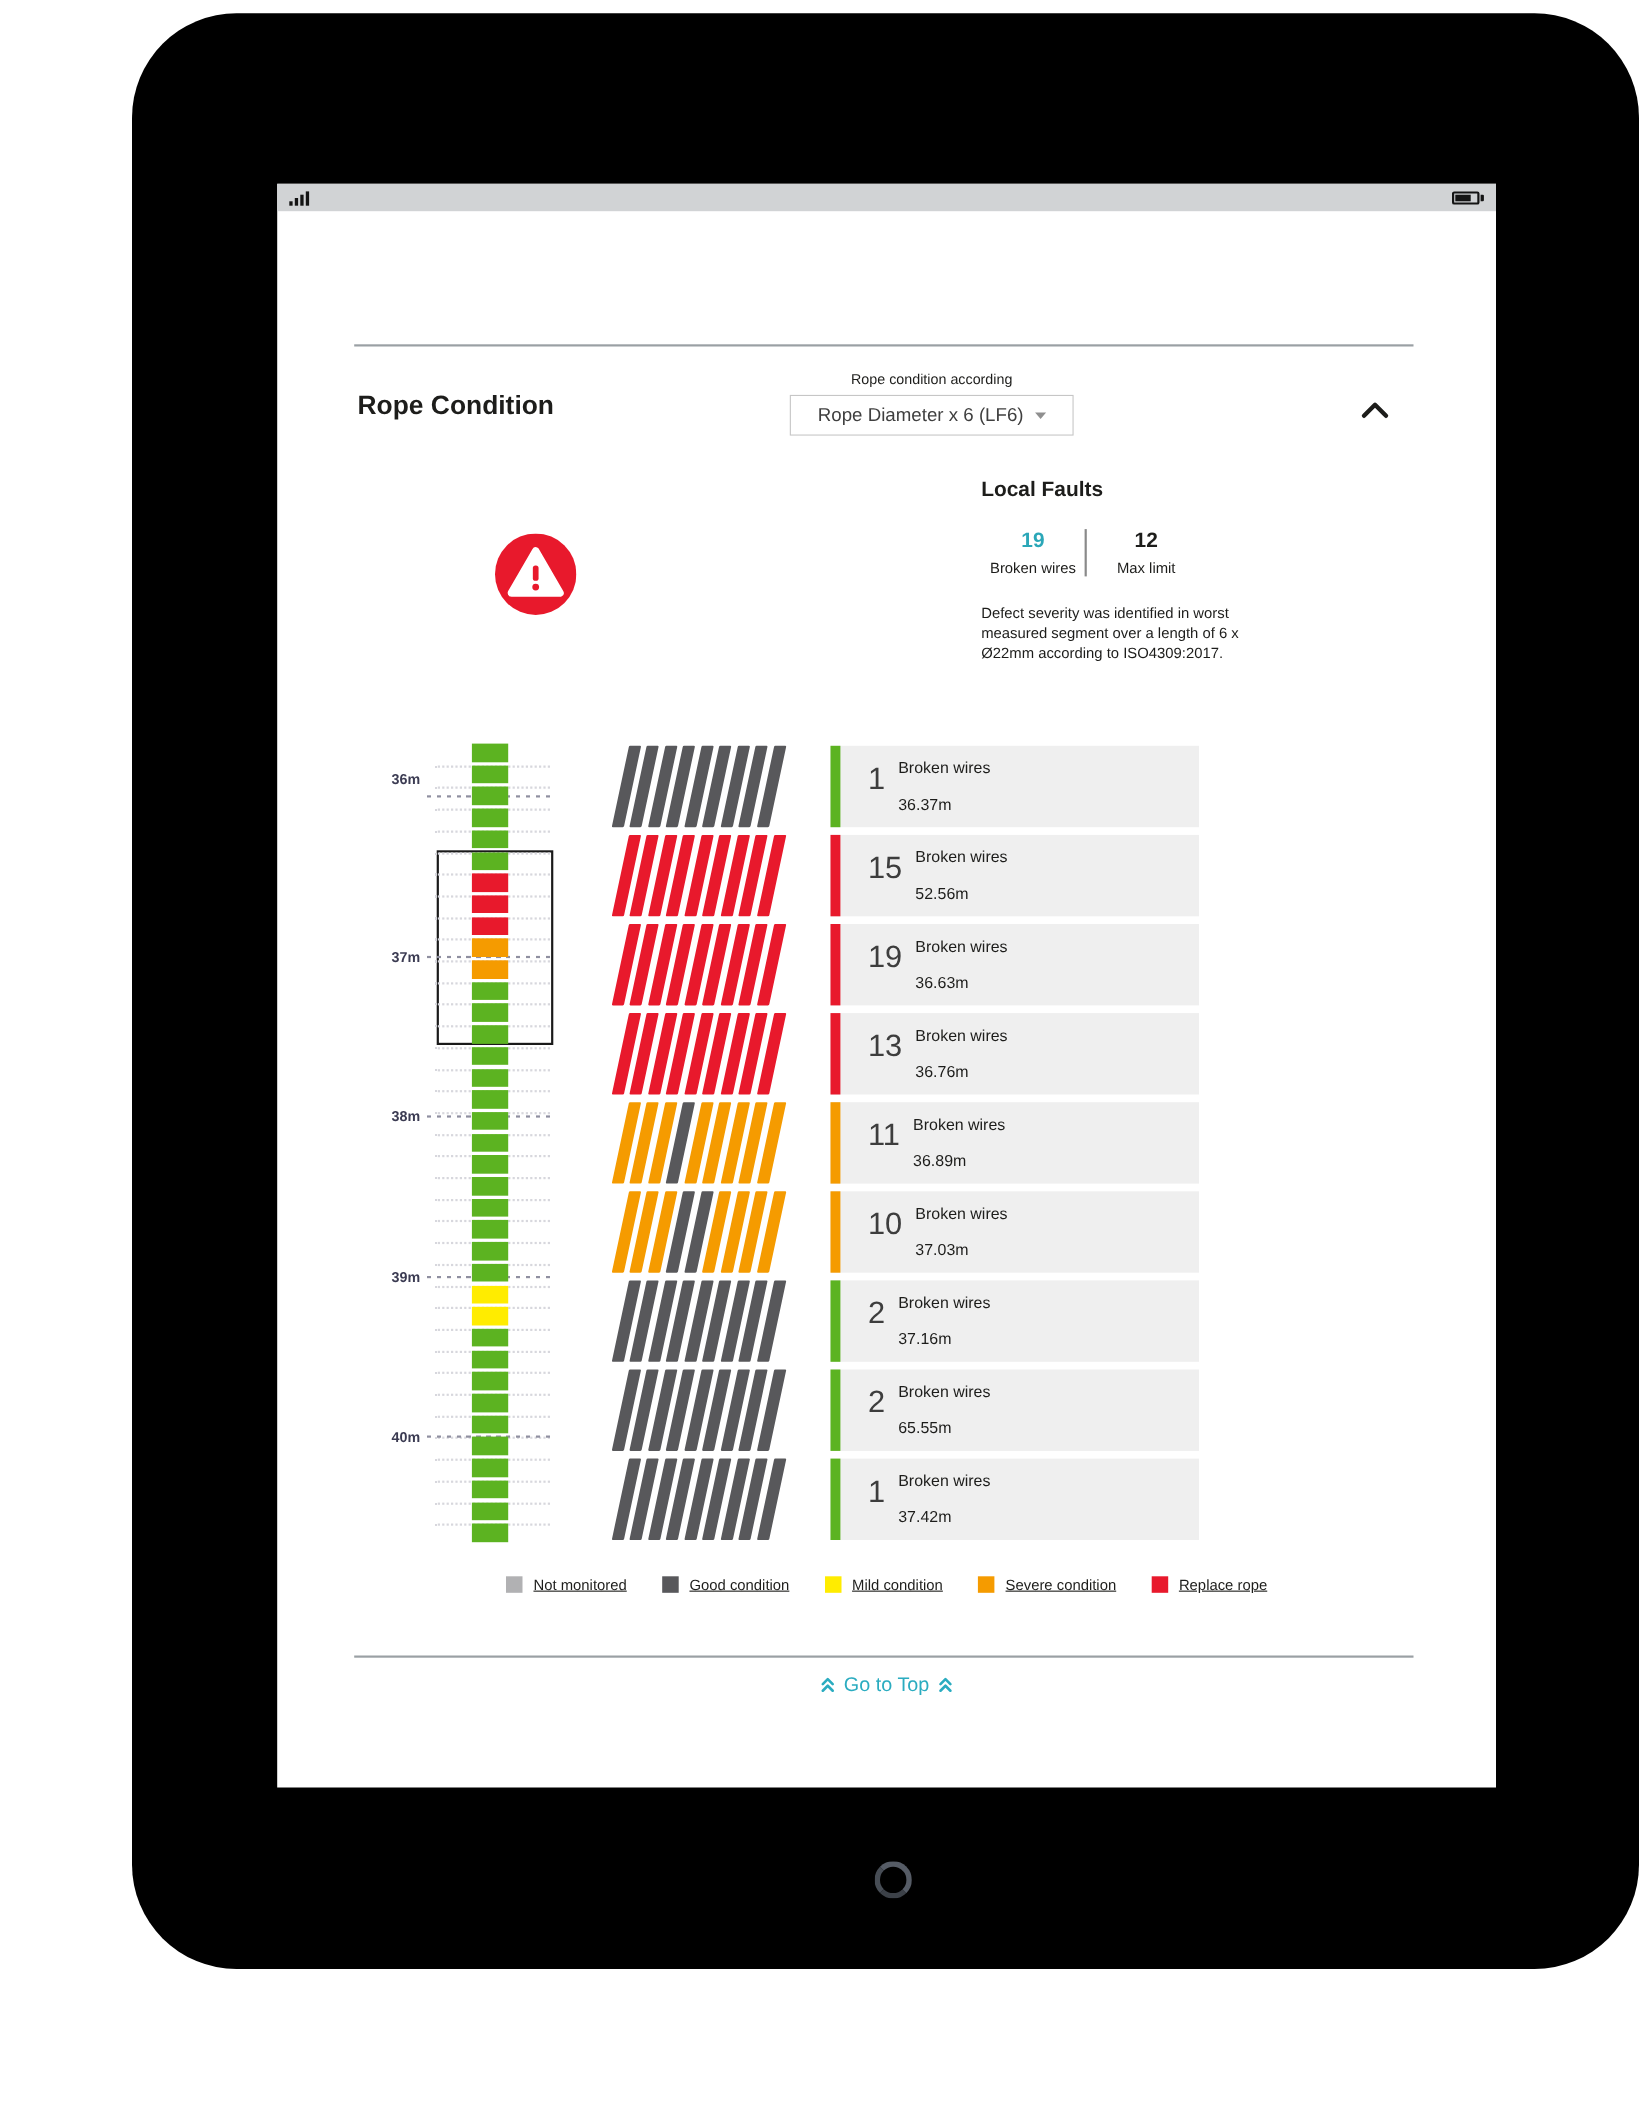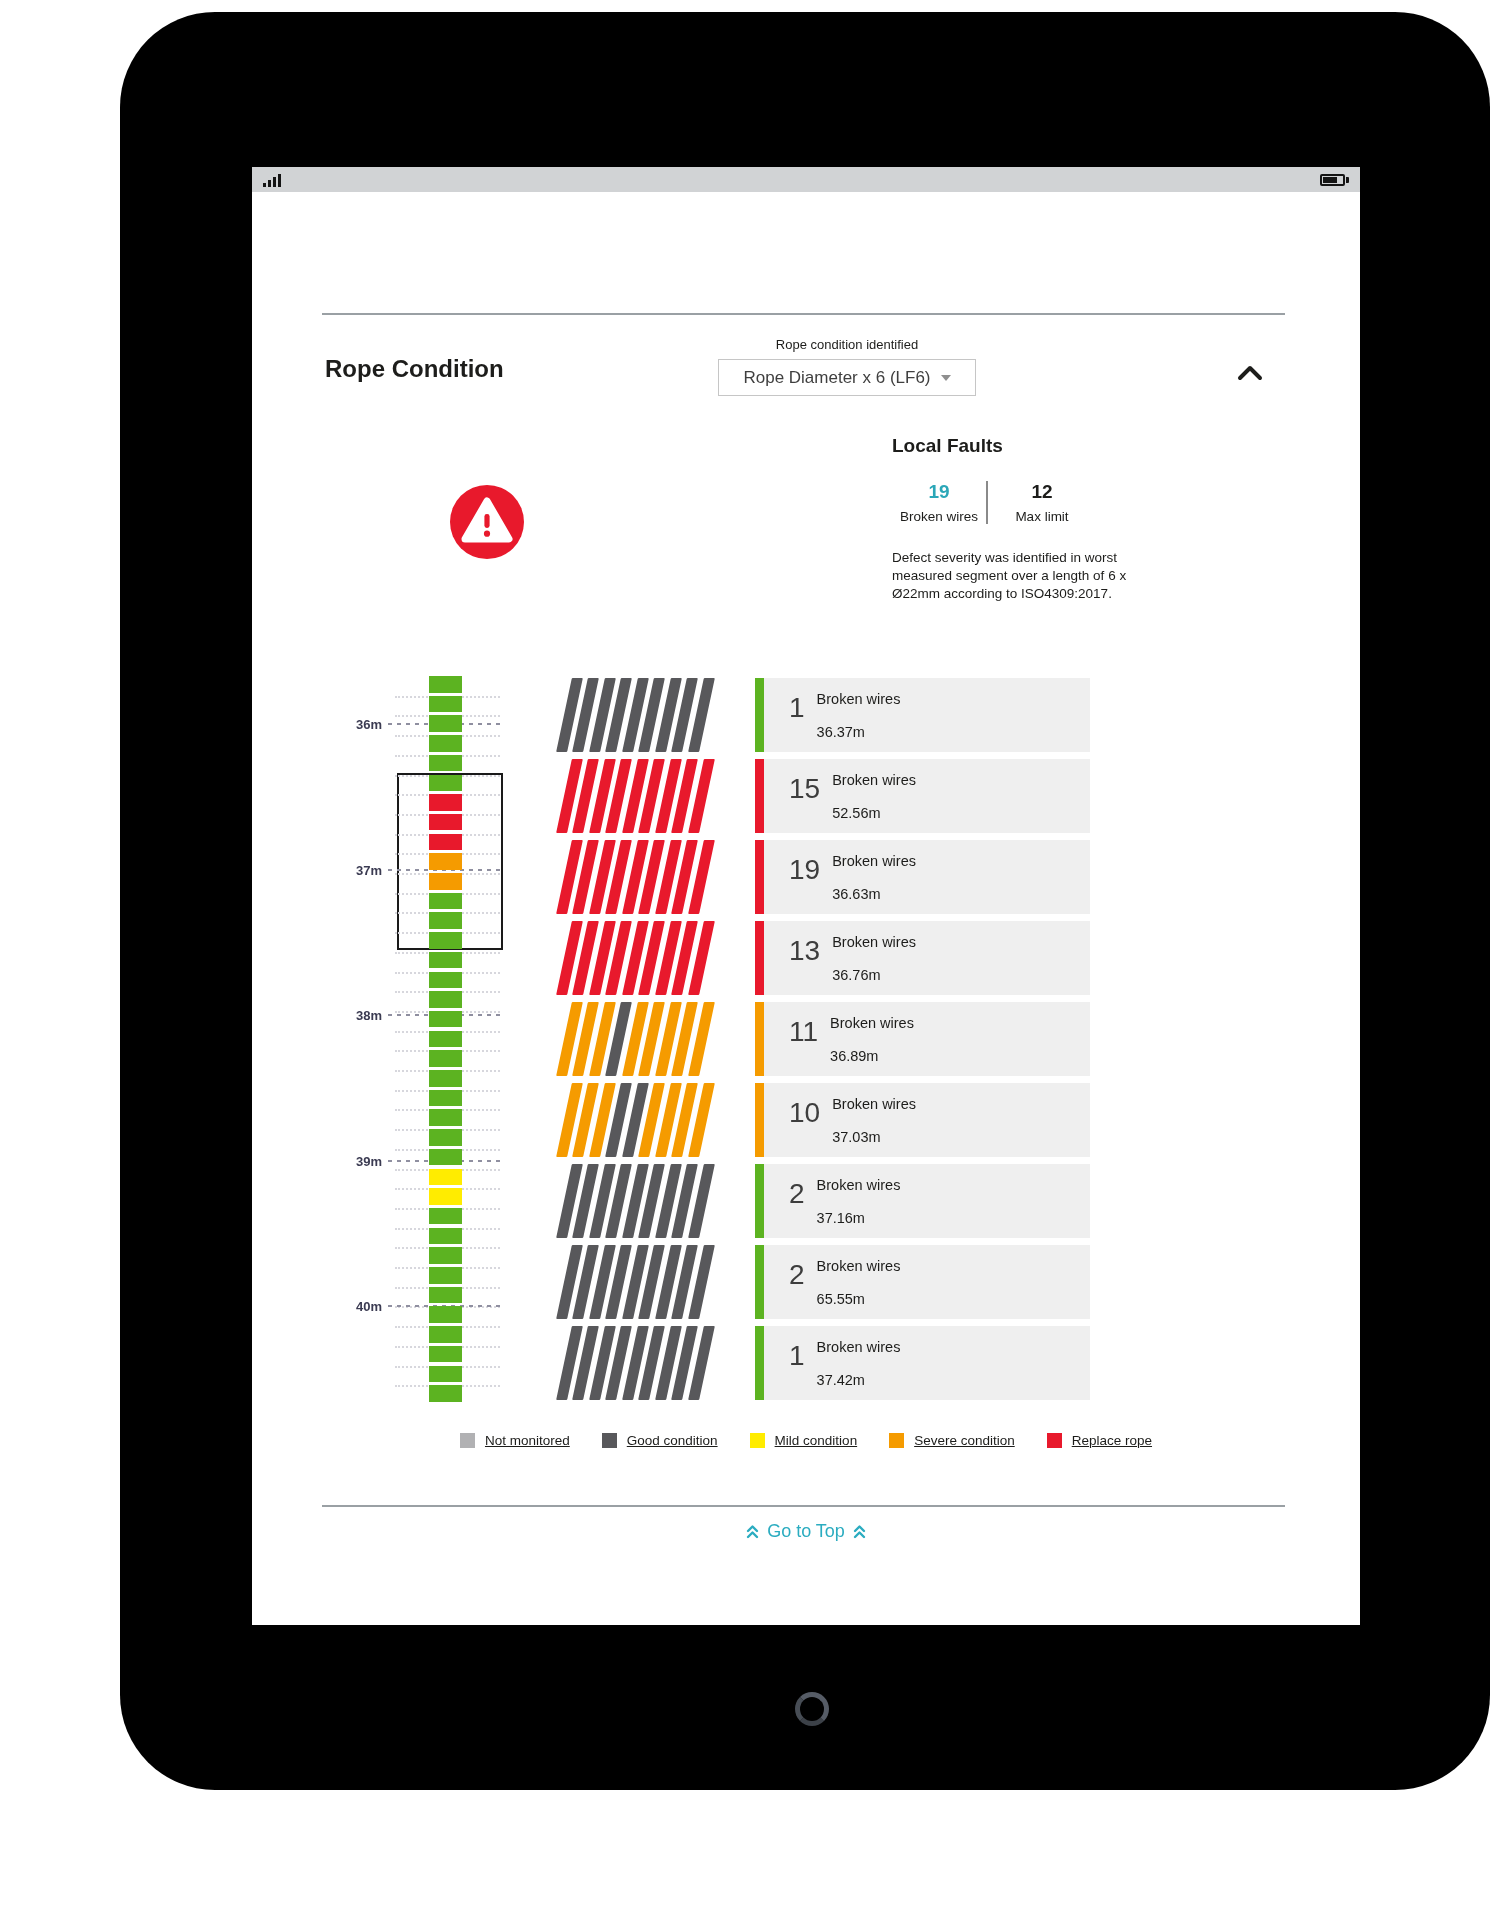--- a/index.html
+++ b/index.html
@@ -91,21 +91,21 @@
             </span>
             <span class="batt-nub"></span>
         </span>
       </div>
 
       <div class="divider top"></div>
 
       <div class="page-title">Rope Condition</div>
 
       <div class="indicator-wrap">
-        <div class="indicator-label">Rope condition identified</div>
+        <div class="indicator-label">Rope condition according</div>
         <div class="indicator-select">
           <span>Rope Diameter x 6 (LF6)</span>
           <span class="caret"></span>
         </div>
       </div>
 
       <button class="collapse-btn">
         <svg width="26" height="18" viewBox="0 0 26 18">
           <path d="M3 14 L13 4 L23 14" stroke="#1d1d1b" stroke-width="4" fill="none" stroke-linecap="round" stroke-linejoin="round"></path>
         </svg>
@@ -165,21 +165,21 @@
           <div class="minor-line" style="top: 556.6px;"></div>
           <div class="minor-line" style="top: 576.3px;"></div>
           <div class="minor-line" style="top: 596px;"></div>
           <div class="minor-line" style="top: 615.7px;"></div>
           <div class="minor-line" style="top: 635.4px;"></div>
           <div class="minor-line" style="top: 655.1px;"></div>
           <div class="minor-line" style="top: 674.8px;"></div>
           <div class="minor-line" style="top: 694.5px;"></div>
           <div class="minor-line" style="top: 714.2px;"></div>
           <div class="major-line" style="top: 52px;"></div>
-          <div class="meter-label" style="top: 53px;">36m</div>
+          <div class="meter-label" style="top: 37px;">36m</div>
           <div class="major-line" style="top: 197.6px;"></div>
           <div class="meter-label" style="top: 198.6px;">37m</div>
           <div class="major-line" style="top: 343.2px;"></div>
           <div class="meter-label" style="top: 344.2px;">38m</div>
           <div class="major-line" style="top: 488.8px;"></div>
           <div class="meter-label" style="top: 489.8px;">39m</div>
           <div class="major-line" style="top: 634.4px;"></div>
           <div class="meter-label" style="top: 635.4px;">40m</div>
           <div class="rope-seg" style="top: 5px; height: 16.5px; background: rgb(92, 179, 33);"></div>
           <div class="rope-seg" style="top: 24.7px; height: 16.5px; background: rgb(92, 179, 33);"></div>

